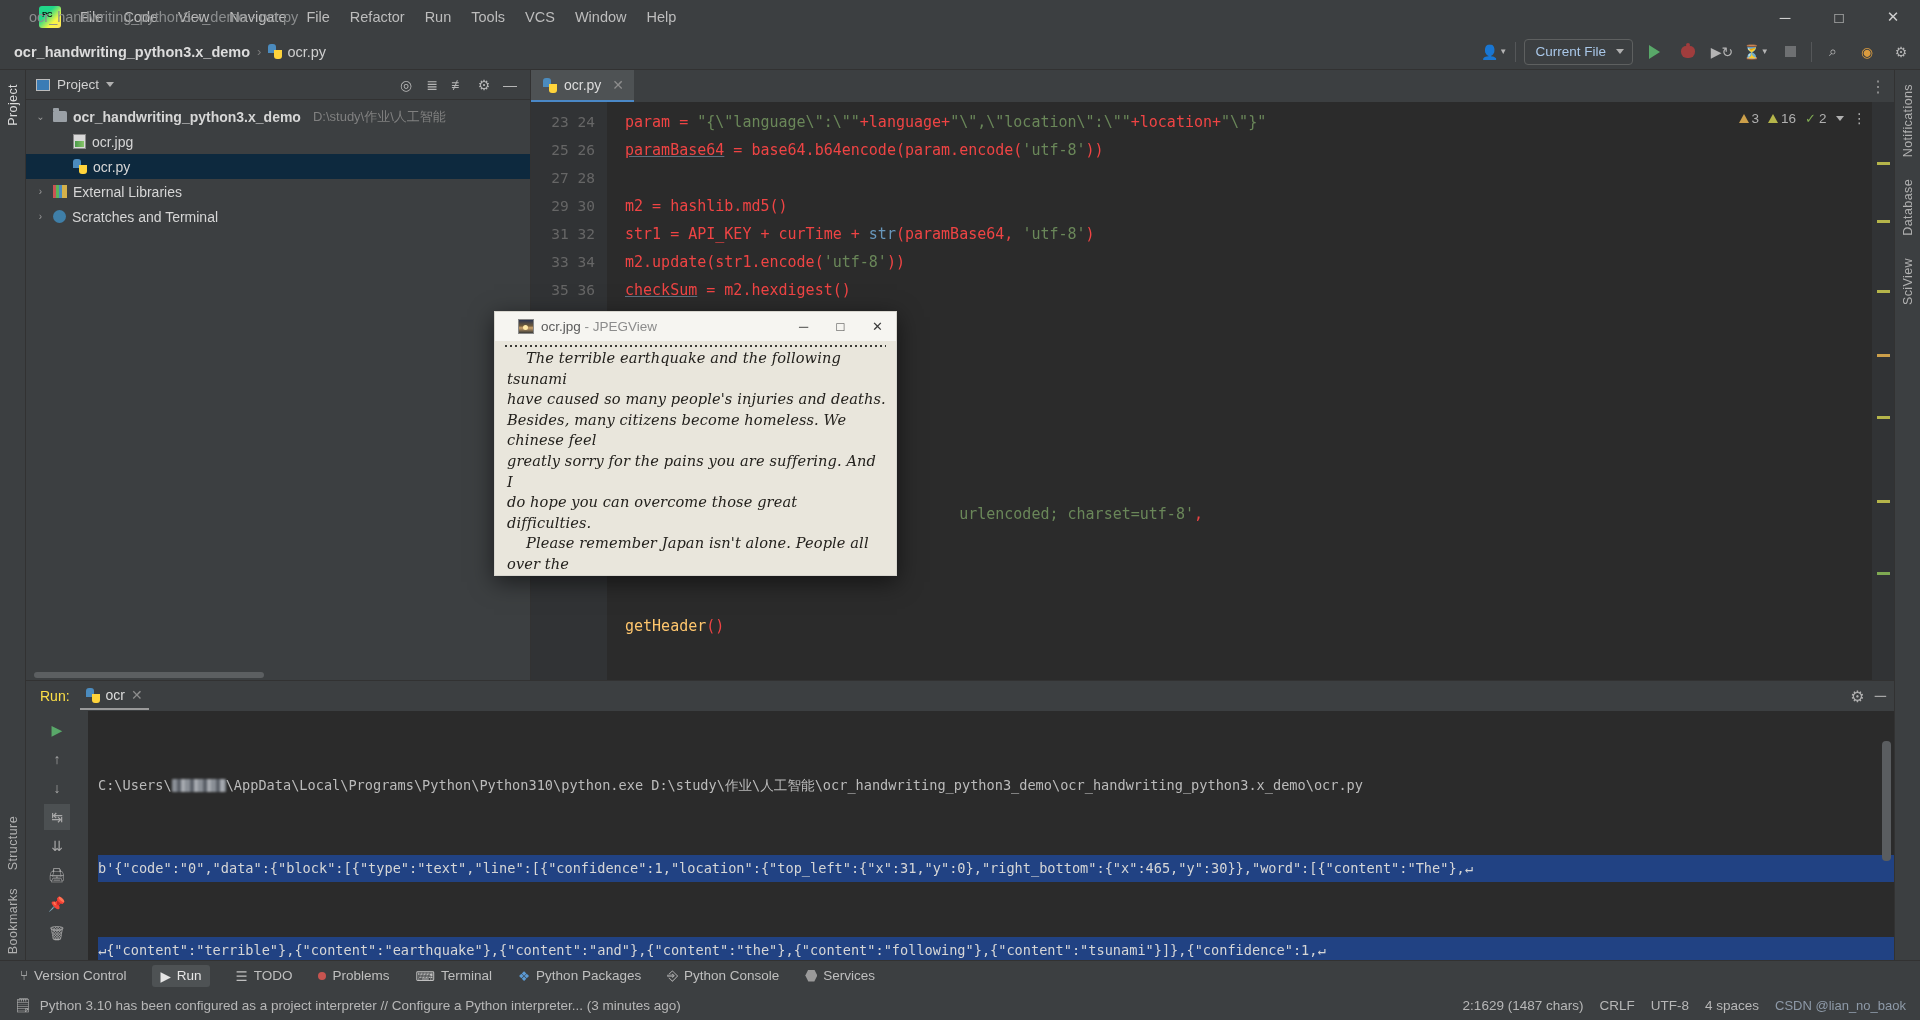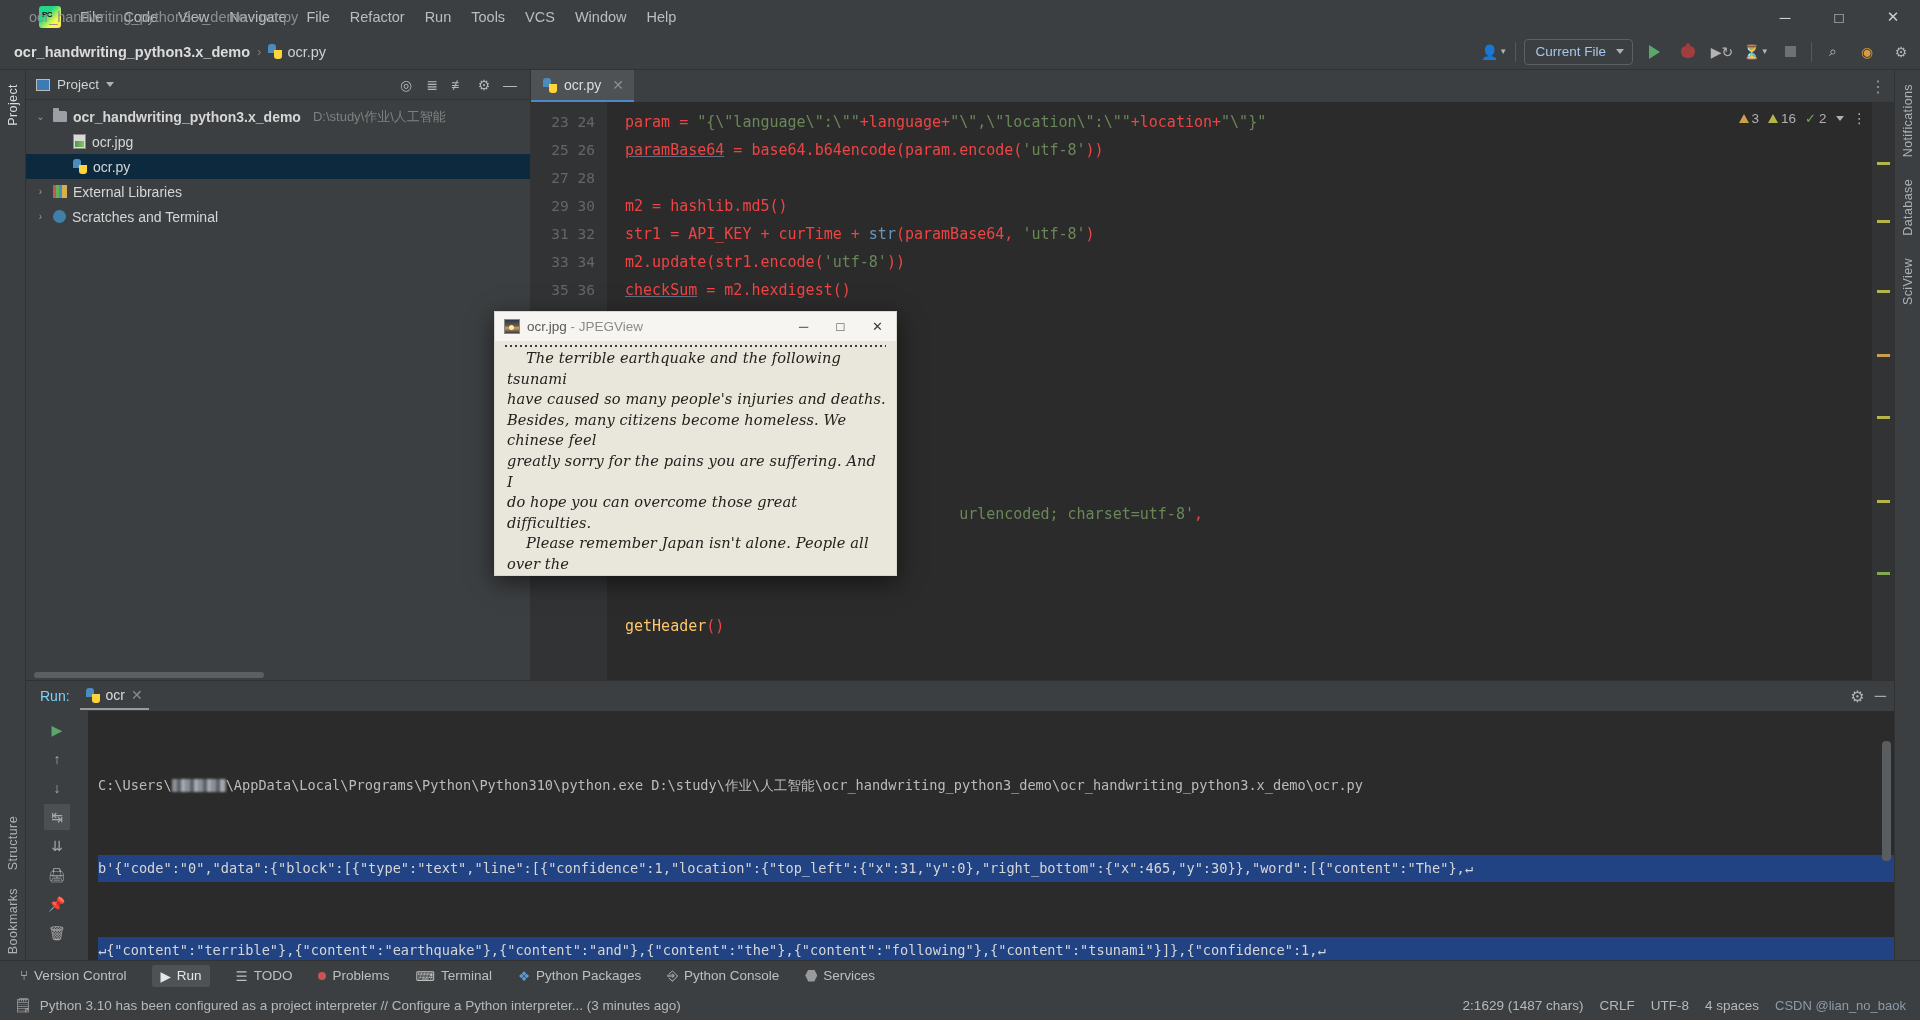--- a/index.html
+++ b/index.html
@@ -112,21 +112,21 @@
   .badge { display:flex; align-items:center; gap:3px; }
   .tri { width:0;height:0;border-left:5px solid transparent;border-right:5px solid transparent;
     border-bottom:9px solid #cc9f4a; }
   .tri.g { border-bottom-color:#b5b54a; }
   .chk { color:#7faa52; font-size:13px; }
 
   
   .jpegwin { position:absolute; left:468px; top:241px; width:403px; height:265px;
     background:#f4f3ee; box-shadow:0 6px 22px rgba(0,0,0,.55); z-index:30;
     border:1px solid #d8d6cf; display:flex; flex-direction:column; }
-  .jp-title { height:29px; display:flex; align-items:center; gap:7px; padding-left:9px;
+  .jp-title { height:29px; display:flex; align-items:center; gap:7px; padding-left:23px;
     background:#f6f5f1; flex:0 0 29px; }
   .jp-thumb { width:16px;height:15px;border:1px solid #888;
     background:linear-gradient(#2c3550 0%,#6e5a3c 45%,#caa06a 60%,#3b3b38 100%); position:relative;}
   .jp-thumb::after{content:"";position:absolute;left:4px;top:5px;width:5px;height:5px;border-radius:50%;background:#ffe9a8;}
   .jp-name { font-size:13.5px; color:#5a5a5a; }
   .jp-name .dim { color:#8c8c8c; }
   .jp-ctrl { margin-left:auto; display:flex; }
   .jp-btn { width:37px; height:29px; display:flex; align-items:center; justify-content:center;
     color:#3a3a3a; font-size:13px; }
   .jp-canvas { flex:1; background:#e9e6dc; overflow:hidden; position:relative;
@@ -134,21 +134,21 @@
   .hw { font-family:"DejaVu Serif", serif; font-style:italic; font-size:14.6px;
     line-height:20.6px; color:#23211d; white-space:pre-wrap; letter-spacing:0.1px; }
   .paperdots { position:absolute; left:10px; right:10px; top:4px; height:2px;
     background:repeating-linear-gradient(90deg,#3a3a36 0 2px,transparent 2px 5px); }
 
   
   .runpanel { flex:1 1 auto; display:flex; flex-direction:column; min-height:0;
     border-top:1px solid #323232; background:#2b2b2b; }
   .run-head { height:30px; flex:0 0 30px; background:#3c3f41; display:flex; align-items:center;
     padding:0 8px 0 14px; gap:10px; }
-  .run-label { font-size:14px; color:#7dd3fc; }
+  .run-label { font-size:14px; color:#fde047; }
   .run-tab { display:flex; align-items:center; gap:6px; font-size:14px; color:#dcdcdc;
     padding:0 6px; border-bottom:2px solid #9a9a9a; height:28px; }
   .run-head-right { margin-left:auto; display:flex; gap:10px; align-items:center; color:#b0b0b0; }
   .run-body { flex:1; display:flex; min-height:0; }
   .run-gutter { width:62px; flex:0 0 62px; background:#3c3f41; display:flex; flex-direction:column;
     align-items:center; padding-top:6px; gap:3px; }
   .rg { width:26px; height:26px; display:flex; align-items:center; justify-content:center;
     color:#a8a8a8; font-size:14px; }
   .console { flex:1; background:#2b2b2b; padding:6px 0 0 10px; overflow:hidden;
     font-family:"DejaVu Sans Mono", monospace; font-size:13.6px; line-height:27.5px;

